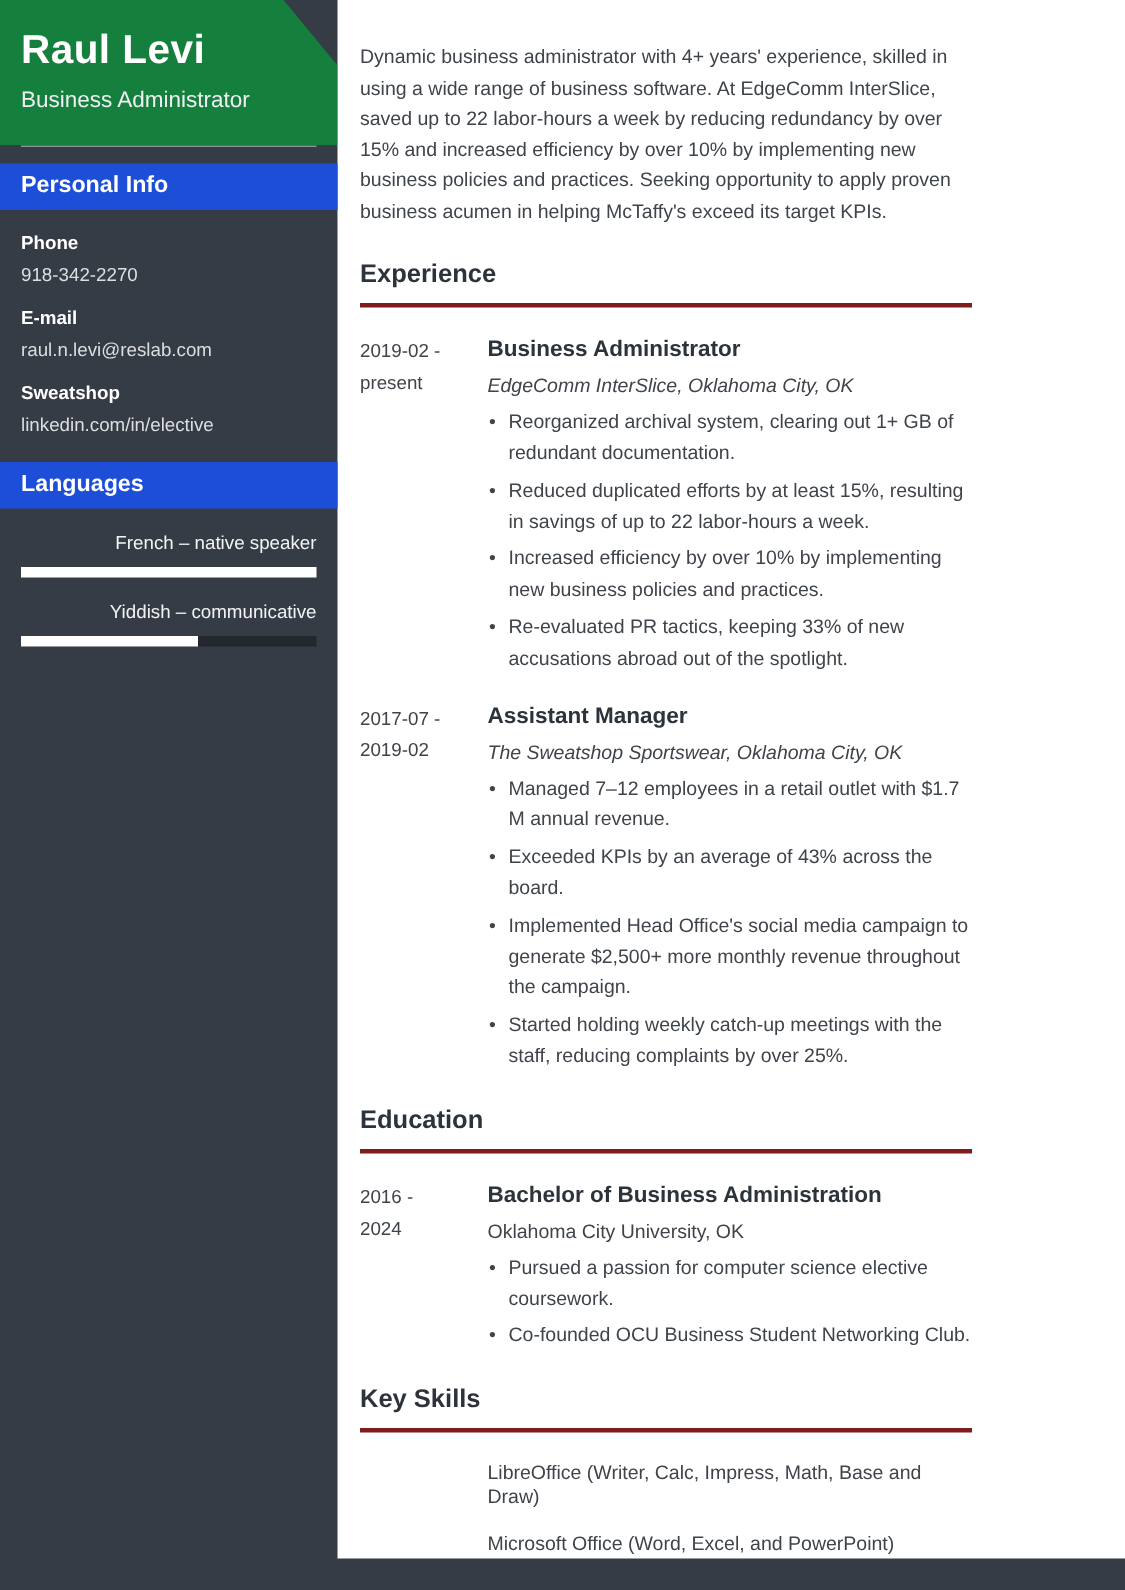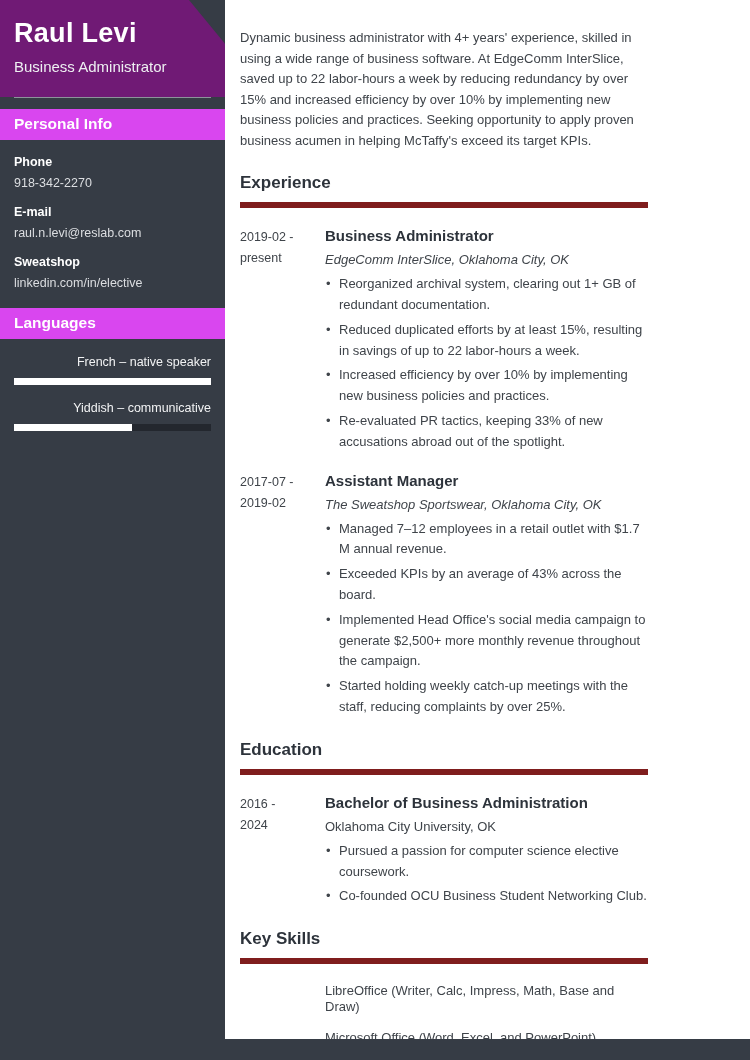--- a/index.html
+++ b/index.html
@@ -1,38 +1,38 @@
 <!DOCTYPE html>
 <html><head>
 <meta charset="utf-8">
 <style>
   * { margin:0; padding:0; box-sizing:border-box; }
   html,body { width:750px; height:1060px; }
   body { font-family:"Liberation Sans","DejaVu Sans",sans-serif; background:#ffffff; position:relative; overflow:hidden; color:#3f444a; }
 
   
   .sidebar { position:absolute; left:0; top:0; width:225px; height:1060px; background:#363c45; color:#fff; z-index:1; }
-  .side-header { position:relative; height:97px; background:#701a75; clip-path:polygon(0 0, 84% 0, 100% 45%, 100% 100%, 0 100%); padding:18px 14px 0 14px; }
+  .side-header { position:relative; height:97px; background:#15803d; clip-path:polygon(0 0, 84% 0, 100% 45%, 100% 100%, 0 100%); padding:18px 14px 0 14px; }
   .side-name { font-size:27px; font-weight:700; letter-spacing:.3px; color:#ffffff; }
   .side-title { font-size:15px; font-weight:400; color:#eef0f2; margin-top:9px; }
   .side-divider { border:0; border-top:1px solid #8d939b; margin:0 14px; }
-  .side-band { background:#d946ef; padding:6px 14px 7px; font-size:15.5px; font-weight:700; color:#ffffff; margin-top:11px; }
+  .side-band { background:#1d4ed8; padding:6px 14px 7px; font-size:15.5px; font-weight:700; color:#ffffff; margin-top:11px; }
   .pi-item { padding:0 14px; }
   .pi-label { font-size:12.5px; font-weight:700; color:#ffffff; margin-top:15px; }
   .pi-value { font-size:12.5px; color:#dcdee1; margin-top:7px; }
   .lang-item { padding:0 14px; }
   .lang-label { font-size:12.5px; color:#f2f3f4; margin-top:16px;text-align:right; }
   .lang-bar { margin-top:9px; height:7px; width:197px; background:#23272e; position:relative; }
   .lang-fill { height:7px; background:#ffffff; }
 
   
   .main { position:absolute; left:225px; top:0; width:438px; padding:28px 15px 0 15px; }
   .summary { font-size:13px; line-height:1.58; color:#3f444a; }
   .section { margin-top:22px; }
-  .section-heading { font-size:17px; font-weight:700; color:#2d333b; padding-bottom:9px; border-bottom:6px solid #7f1d1d; }
+  .section-heading { font-size:17px; font-weight:700; color:#2d333b; padding-bottom:9px; border-bottom:3px solid #7f1d1d; }
   .entry { display:flex; margin-top:19px; }
   .dates { width:85px; flex:none; font-size:12.5px; line-height:1.7; color:#3f444a; }
   .entry-body { flex:1; }
   .entry-title { font-size:15px; font-weight:700; color:#2d333b; }
   .entry-sub { font-size:13px; font-style:italic; margin-top:8px; color:#3f444a; }
   .entry-sub.plain { font-style:normal; }
   ul.bullets { list-style:none; margin-top:7px; }
   ul.bullets li { position:relative; padding-left:14px; font-size:13px; line-height:1.6; margin-top:4px; color:#3f444a; }
   ul.bullets li::before { content:"•"; position:absolute; left:1px; top:0; color:#3f444a; }
   .skills-list { list-style:none; margin-top:14px; margin-left:85px; }

